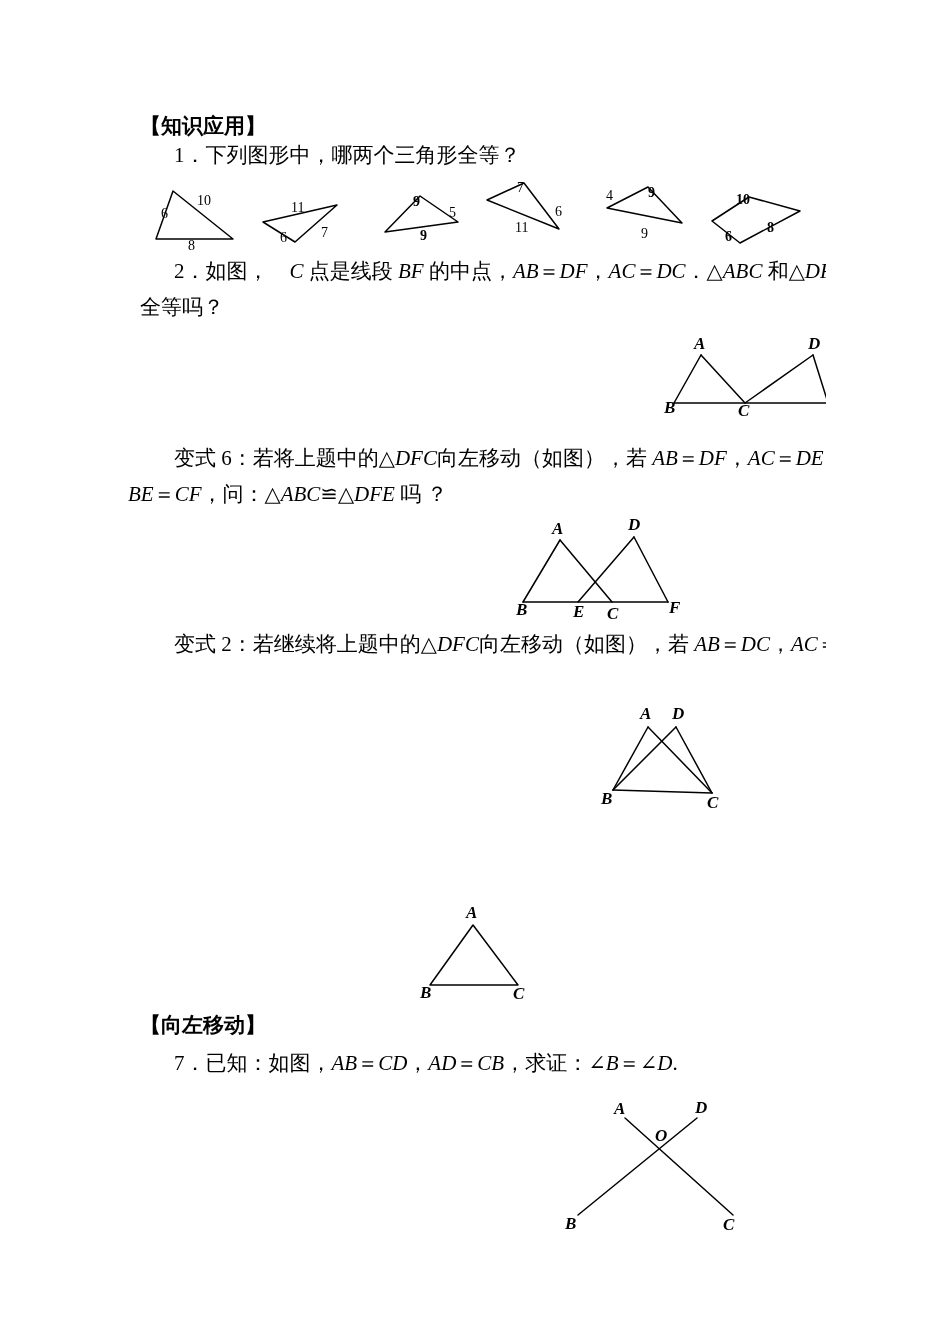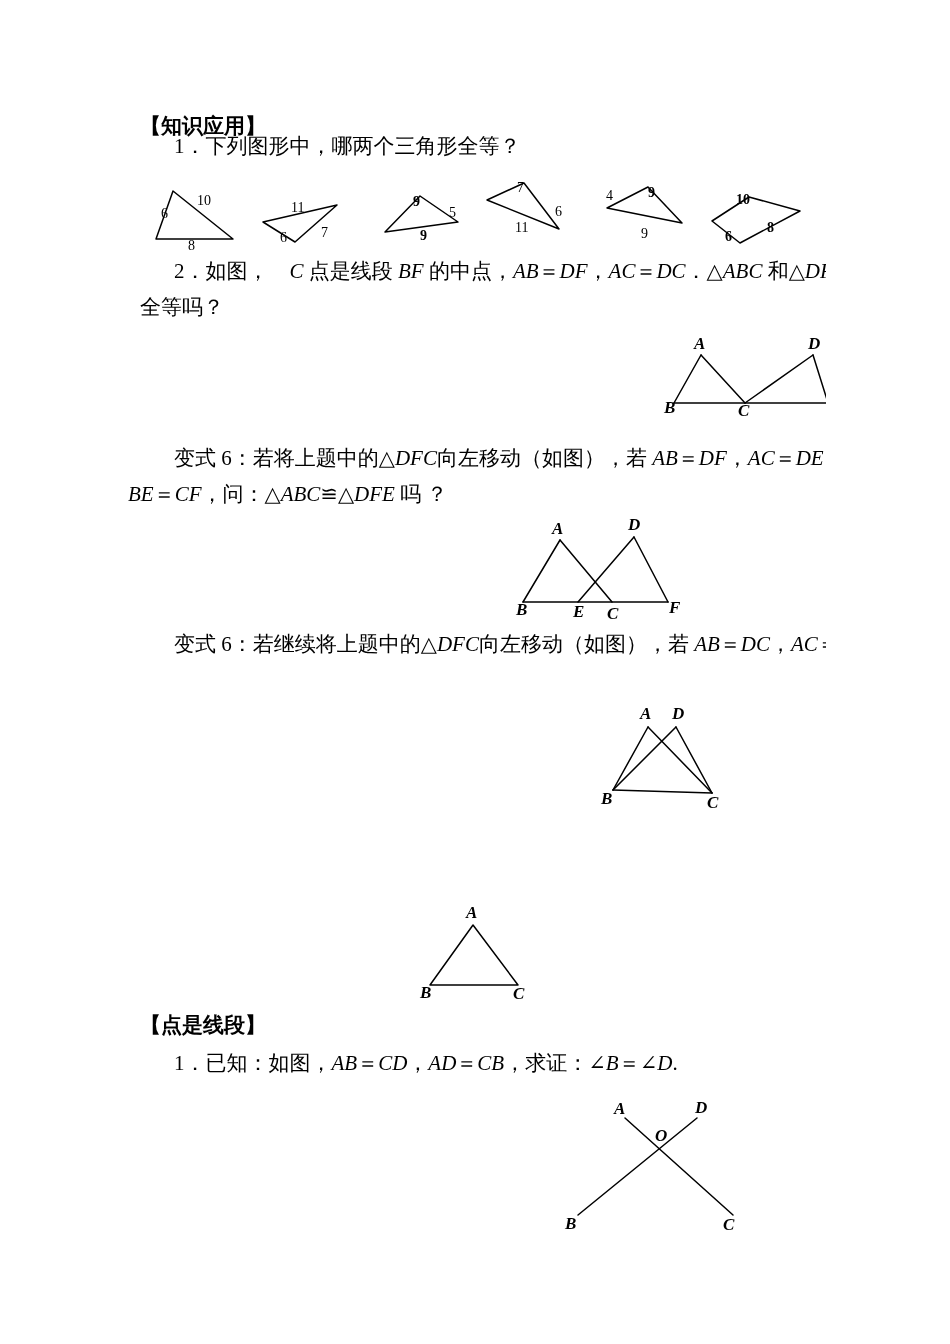--- a/index.html
+++ b/index.html
@@ -17,21 +17,21 @@
   .num { font-family:"Liberation Serif","DejaVu Serif",serif; font-size:14px; fill:#000; }
   .numb { font-weight:bold; }
 </style>
 </head>
 <body>
 
 <div class="page">
 
   <div class="line heading" style="left:140px;top:114px">【知识应用】</div>
 
-  <div class="line" style="left:174px;top:134px">1．下列图形中，哪两个三角形全等？</div>
+  <div class="line" style="left:174px;top:143px">1．下列图形中，哪两个三角形全等？</div>
 
   <svg class="fig" style="left:152px;top:186px" width="88" height="66">
     <polygon points="21,5 4,53 81,53"></polygon>
     <text class="num" x="9" y="32">6</text>
     <text class="num" x="45" y="19">10</text>
     <text class="num" x="36" y="64">8</text>
   </svg>
 
   <svg class="fig" style="left:261px;top:199px" width="84" height="52">
     <polygon points="2,23 76,6 34,43"></polygon>
@@ -94,21 +94,21 @@
     <line x1="122" y1="22" x2="66" y2="87"></line>
     <line x1="122" y1="22" x2="156" y2="87"></line>
     <text class="vl" x="40" y="19">A</text>
     <text class="vl" x="116" y="15">D</text>
     <text class="vl" x="4" y="100">B</text>
     <text class="vl" x="61" y="102">E</text>
     <text class="vl" x="95" y="104">C</text>
     <text class="vl" x="157" y="98">F</text>
   </svg>
 
-  <div class="line" style="left:174px;top:632px"><span>变式 6：若继续将上题中的△</span><span class="var">DFC</span><span>向左移动（如图），若 </span><span class="var">AB</span><span>＝</span><span class="var">DC</span><span>，</span><span class="var">AC</span><span>＝</span></div>
+  <div class="line" style="left:174px;top:632px"><span>变式 2：若继续将上题中的△</span><span class="var">DFC</span><span>向左移动（如图），若 </span><span class="var">AB</span><span>＝</span><span class="var">DC</span><span>，</span><span class="var">AC</span><span>＝</span></div>
 
   <svg class="fig" style="left:597px;top:702px" width="132" height="112">
     <line x1="16" y1="88" x2="115" y2="91"></line>
     <line x1="51" y1="25" x2="16" y2="88"></line>
     <line x1="51" y1="25" x2="115" y2="91"></line>
     <line x1="79" y1="25" x2="16" y2="88"></line>
     <line x1="79" y1="25" x2="115" y2="91"></line>
     <text class="vl" x="43" y="17">A</text>
     <text class="vl" x="75" y="17">D</text>
     <text class="vl" x="4" y="102">B</text>
@@ -116,23 +116,23 @@
   </svg>
 
 
   <svg class="fig" style="left:415px;top:902px" width="122" height="102">
     <polygon points="58,23 15,83 103,83"></polygon>
     <text class="vl" x="51" y="16">A</text>
     <text class="vl" x="5" y="96">B</text>
     <text class="vl" x="98" y="97">C</text>
   </svg>
 
-  <div class="line heading" style="left:140px;top:1013px">【点是线段】</div>
+  <div class="line heading" style="left:140px;top:1013px">【向左移动】</div>
 
-  <div class="line" style="left:174px;top:1051px"><span>1．已知：如图，</span><span class="var">AB</span><span>＝</span><span class="var">CD</span><span>，</span><span class="var">AD</span><span>＝</span><span class="var">CB</span><span>，求证：∠</span><span class="var">B</span><span>＝∠</span><span class="var">D</span><span>.</span></div>
+  <div class="line" style="left:174px;top:1051px"><span>7．已知：如图，</span><span class="var">AB</span><span>＝</span><span class="var">CD</span><span>，</span><span class="var">AD</span><span>＝</span><span class="var">CB</span><span>，求证：∠</span><span class="var">B</span><span>＝∠</span><span class="var">D</span><span>.</span></div>
 
   <svg class="fig" style="left:558px;top:1094px" width="195" height="148">
     <line x1="67" y1="24" x2="175" y2="121"></line>
     <line x1="139" y1="24" x2="20" y2="121"></line>
     <text class="vl" x="56" y="20">A</text>
     <text class="vl" x="137" y="19">D</text>
     <text class="vl" x="97" y="47">O</text>
     <text class="vl" x="7" y="135">B</text>
     <text class="vl" x="165" y="136">C</text>
   </svg>

